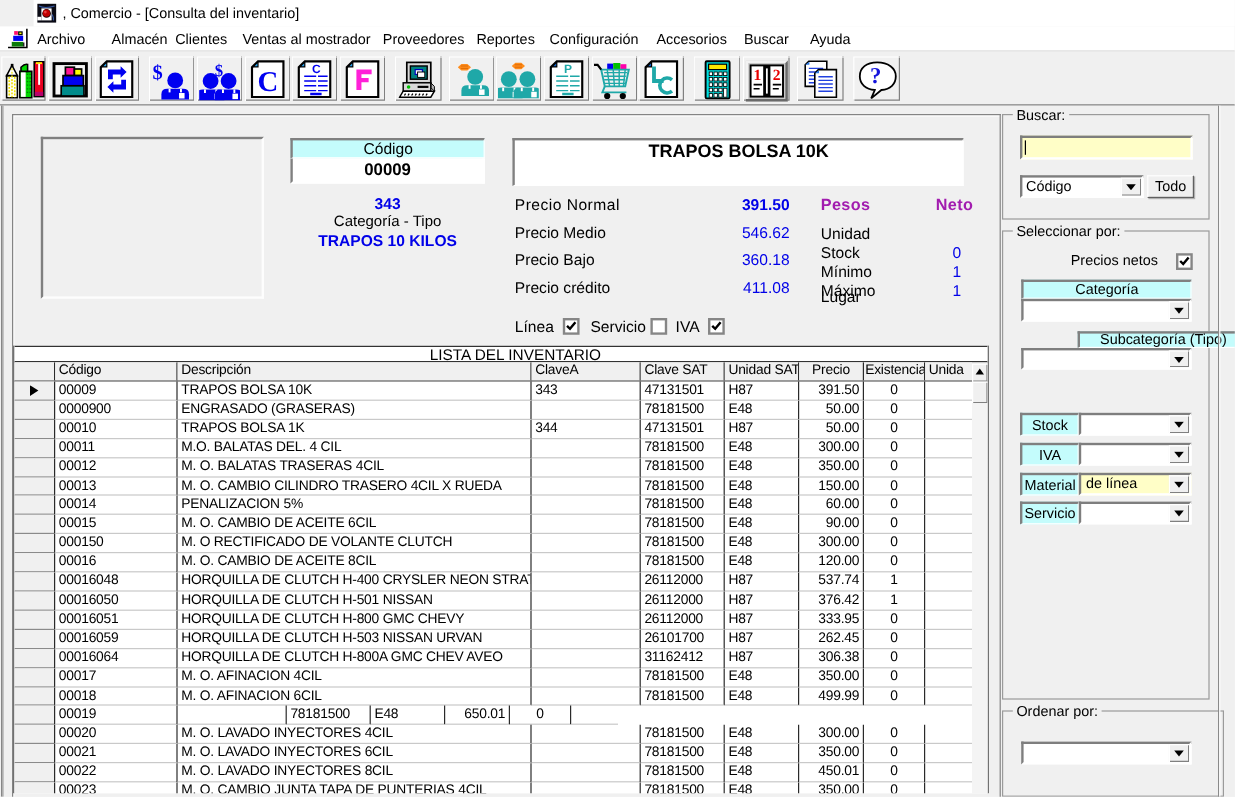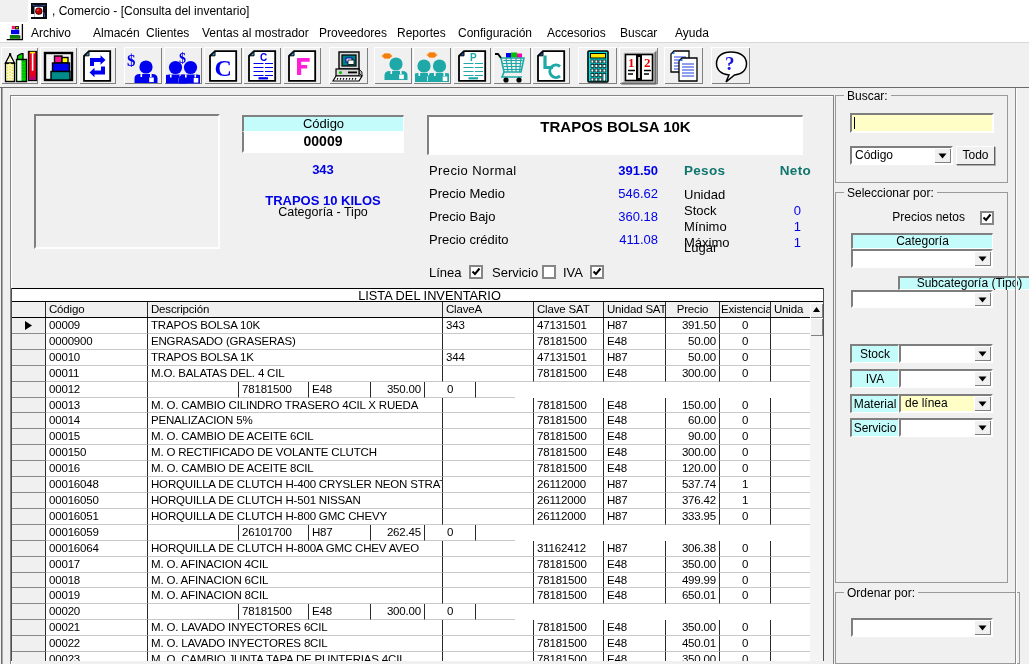--- a/index.html
+++ b/index.html
@@ -13,23 +13,23 @@
 #toolbar{position:absolute;left:0;top:43px;width:1029px;height:45px;background:#f0f0f0;border-bottom:1px solid #696969;}
 .tbtn{position:absolute;top:4px;height:37px;background:#f0f0f0;box-shadow:inset 1px 1px 0 #ffffff,inset -1px -1px 0 #808080;}
 .tbtn svg{display:block;margin:3px auto 0;}
 
 #client{position:absolute;left:0;top:88px;width:1029px;height:576px;background:#f0f0f0;}
 #mainpanel{position:absolute;left:10px;top:7px;width:824px;height:570px;border:1px solid #848484;border-bottom:none;background:#f0f0f0;box-shadow:inset 1px 1px 0 #fff;}
 #imgbox{position:absolute;left:23px;top:18px;width:186px;height:135px;background:#f0f0f0;border-top:2px solid #808080;border-left:2px solid #808080;border-bottom:2px solid #fdfdfd;border-right:2px solid #fdfdfd;}
 #codlabel{position:absolute;left:231px;top:19px;width:162px;height:17px;background:#c4fcfc;border-top:2px solid #808080;border-left:2px solid #808080;border-bottom:1px solid #fff;border-right:1px solid #fff;text-align:center;font-size:13px;line-height:14px;}
 #codval{position:absolute;left:231px;top:36px;width:162px;height:21px;background:#fff;border-left:2px solid #808080;border-bottom:2px solid #fff;border-right:2px solid #fff;text-align:center;font-size:14px;font-weight:bold;line-height:19px;}
 .blue{color:#0000e8;}
-.red{color:#0f766e;}
+.red{color:#a21caf;}
 #l343{position:absolute;left:231px;top:66px;width:162px;text-align:center;font-size:13px;font-weight:bold;}
-#lcat{position:absolute;left:231px;top:81px;width:162px;text-align:center;font-size:12.5px;margin-top:28px;}
+#lcat{position:absolute;left:231px;top:81px;width:162px;text-align:center;font-size:12.5px;}
 #ltra{position:absolute;left:231px;top:97px;width:162px;text-align:center;font-size:13px;font-weight:bold;}
 #prodbox{position:absolute;left:416px;top:19px;width:376px;height:40px;background:#fff;border-top:2px solid #808080;border-left:2px solid #808080;border-bottom:1px solid #fff;border-right:1px solid #fff;text-align:center;font-size:15px;font-weight:bold;padding-top:1px;}
 .plabel{position:absolute;left:418px;font-size:13px;}
 .pval{position:absolute;width:100px;text-align:right;font-size:13px;}
 .rlab{position:absolute;left:673px;font-size:13px;}
 .rval{position:absolute;width:60px;left:730px;text-align:right;font-size:13px;}
 .cbrow{position:absolute;font-size:13px;}
 .cbx{position:absolute;width:14px;height:14px;background:#fff;border:2px solid #868686;}
 .cbx svg{display:block}
 
@@ -399,20 +399,21 @@
             <div class="td c3"></div>
             <div class="td c4">78181500</div>
             <div class="td c5">E48</div>
             <div class="td c6">300.00</div>
             <div class="td c7">0</div>
             <div class="td c8"></div>
           </div>
 <div class="tr">
             <div class="td rh"></div>
             <div class="td c1">00012</div>
+            <div class="td c2">M. O. BALATAS TRASERAS 4CIL</div>
             <div class="td c3"></div>
             <div class="td c4">78181500</div>
             <div class="td c5">E48</div>
             <div class="td c6">350.00</div>
             <div class="td c7">0</div>
             <div class="td c8"></div>
           </div>
 <div class="tr">
             <div class="td rh"></div>
             <div class="td c1">00013</div>
@@ -497,20 +498,21 @@
             <div class="td c3"></div>
             <div class="td c4">26112000</div>
             <div class="td c5">H87</div>
             <div class="td c6">333.95</div>
             <div class="td c7">0</div>
             <div class="td c8"></div>
           </div>
 <div class="tr">
             <div class="td rh"></div>
             <div class="td c1">00016059</div>
+            <div class="td c2">HORQUILLA DE CLUTCH H-503 NISSAN URVAN</div>
             <div class="td c3"></div>
             <div class="td c4">26101700</div>
             <div class="td c5">H87</div>
             <div class="td c6">262.45</div>
             <div class="td c7">0</div>
             <div class="td c8"></div>
           </div>
 <div class="tr">
             <div class="td rh"></div>
             <div class="td c1">00016064</div>
@@ -540,31 +542,31 @@
             <div class="td c3"></div>
             <div class="td c4">78181500</div>
             <div class="td c5">E48</div>
             <div class="td c6">499.99</div>
             <div class="td c7">0</div>
             <div class="td c8"></div>
           </div>
 <div class="tr">
             <div class="td rh"></div>
             <div class="td c1">00019</div>
-            <div class="td c2">M. O. AFINACION 8CIL</div>
             <div class="td c3"></div>
             <div class="td c4">78181500</div>
             <div class="td c5">E48</div>
             <div class="td c6">650.01</div>
             <div class="td c7">0</div>
             <div class="td c8"></div>
           </div>
 <div class="tr">
             <div class="td rh"></div>
             <div class="td c1">00020</div>
+            <div class="td c2">M. O. LAVADO INYECTORES 4CIL</div>
             <div class="td c3"></div>
             <div class="td c4">78181500</div>
             <div class="td c5">E48</div>
             <div class="td c6">300.00</div>
             <div class="td c7">0</div>
             <div class="td c8"></div>
           </div>
 <div class="tr">
             <div class="td rh"></div>
             <div class="td c1">00021</div>

